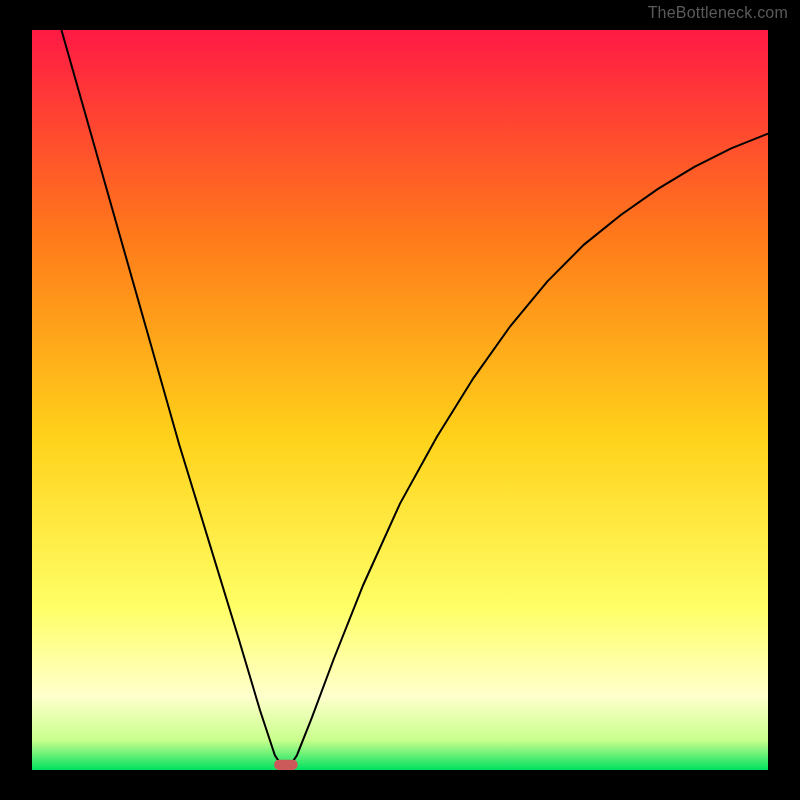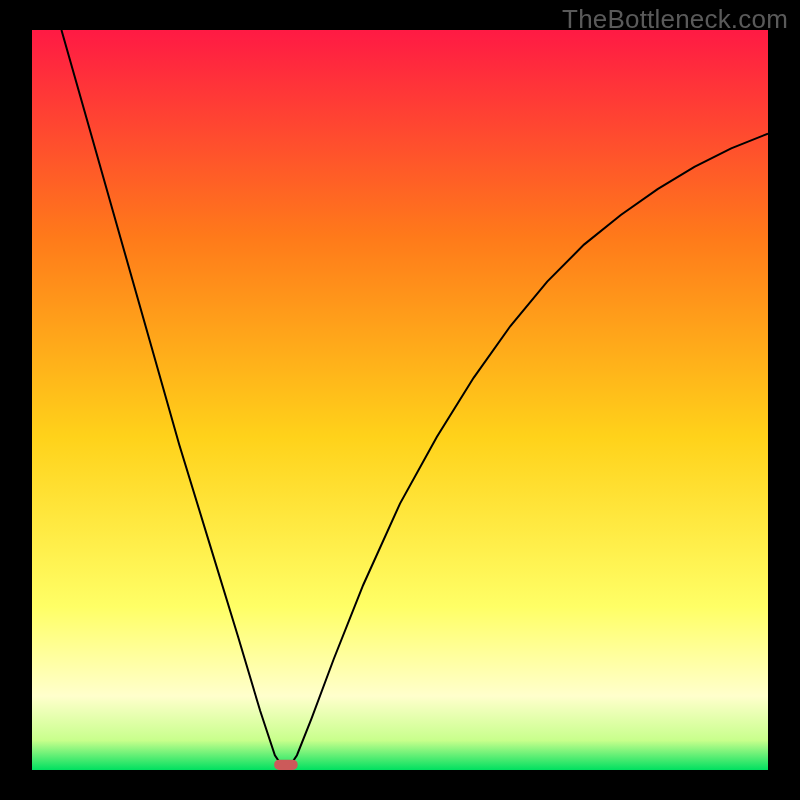--- a/index.html
+++ b/index.html
@@ -15,21 +15,21 @@
     width: 800px;
     height: 800px;
     background: #000;
     position: relative;
   }
   .watermark {
     position: absolute;
     top: 4px;
     right: 12px;
     color: #5a5a5a;
-    font-size: 26px;
+    font-size: 16px;
     font-weight: 500;
     letter-spacing: 0.2px;
     z-index: 10;
     user-select: none;
   }
   .plot-frame {
     position: absolute;
     left: 32px;
     top: 30px;
     width: 736px;   

